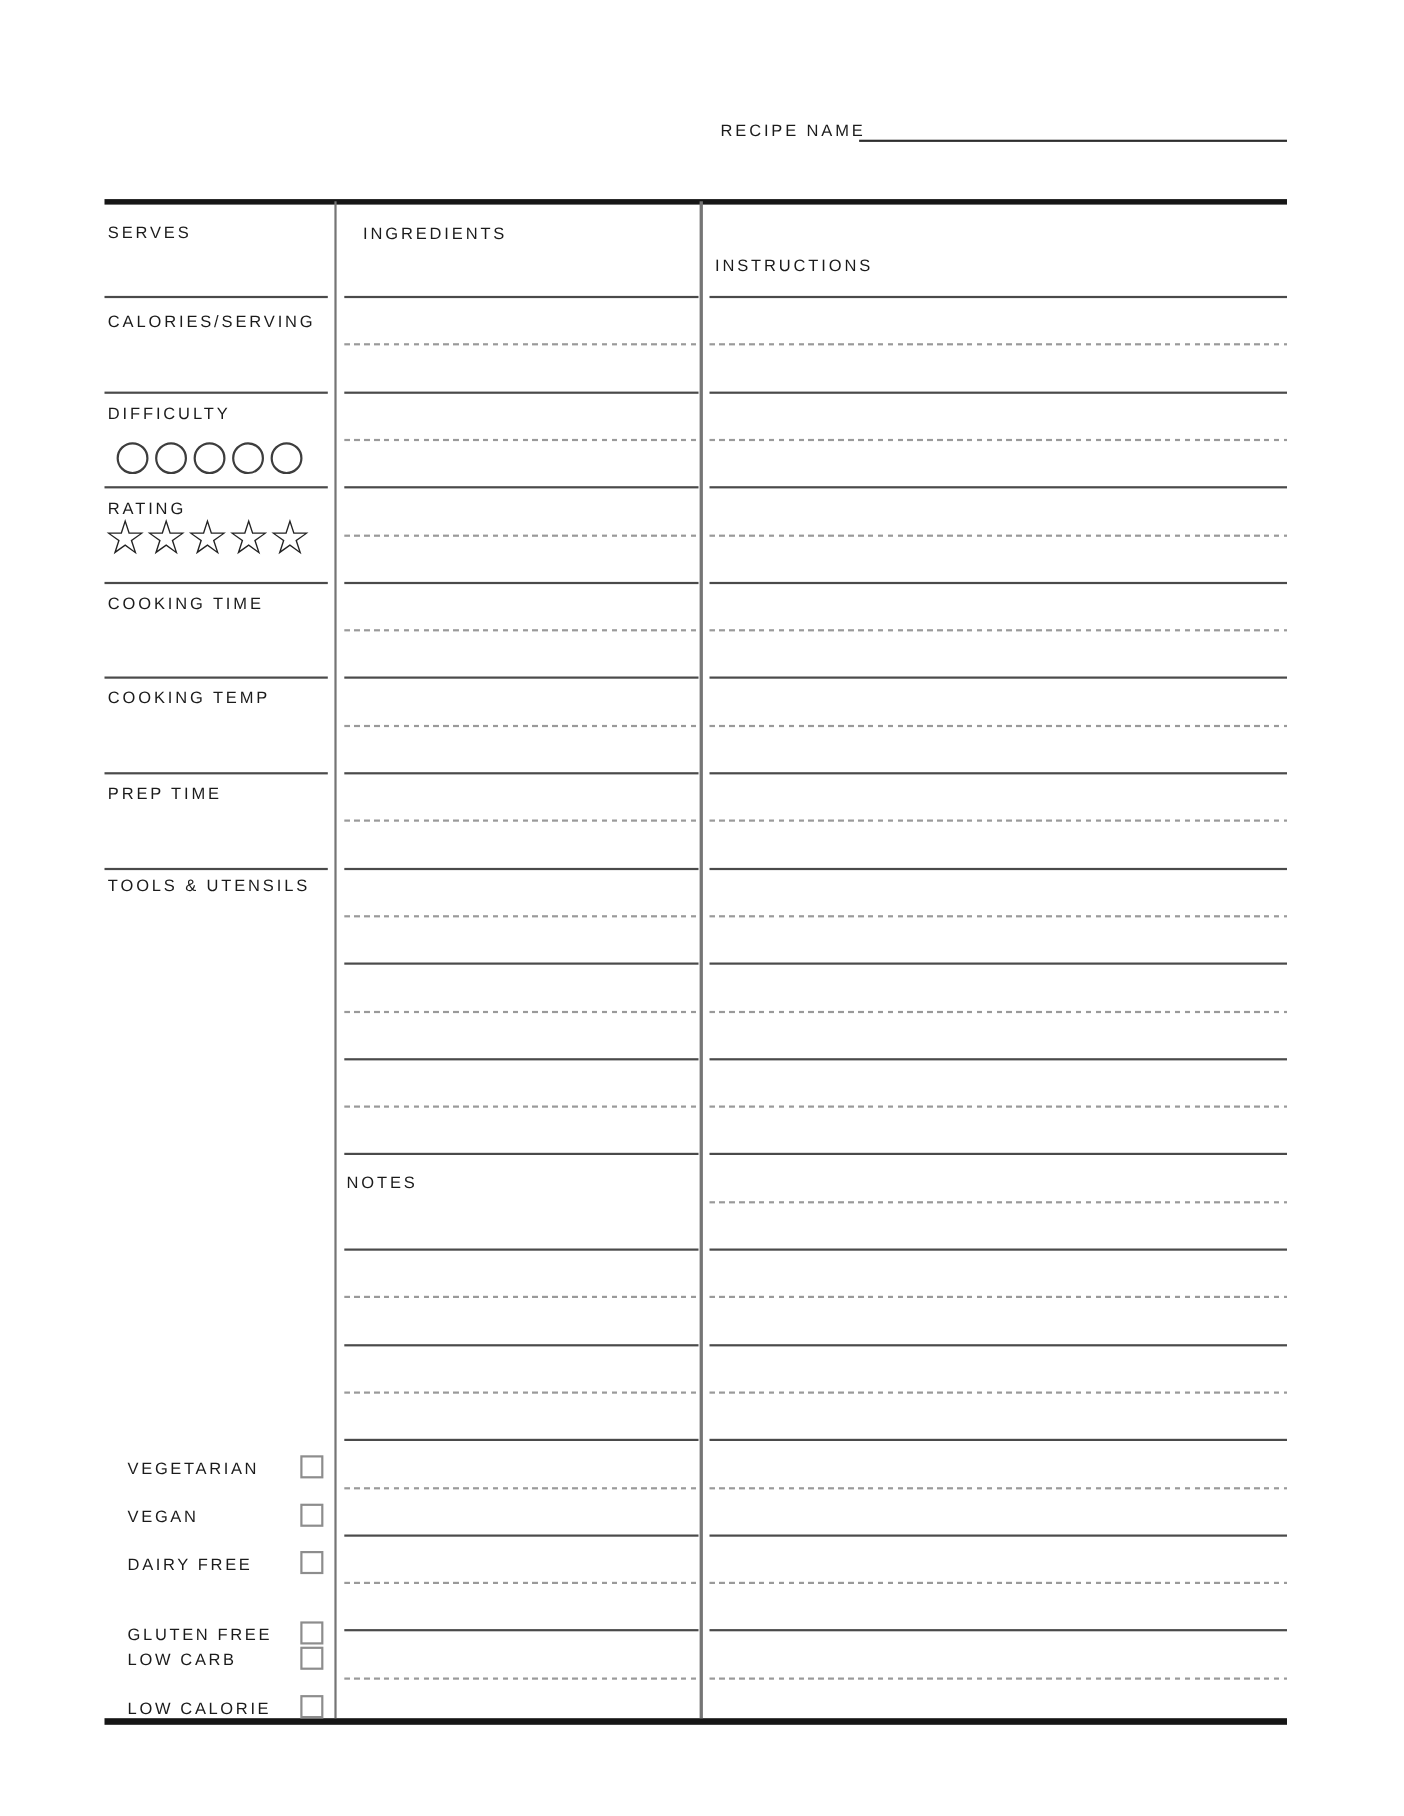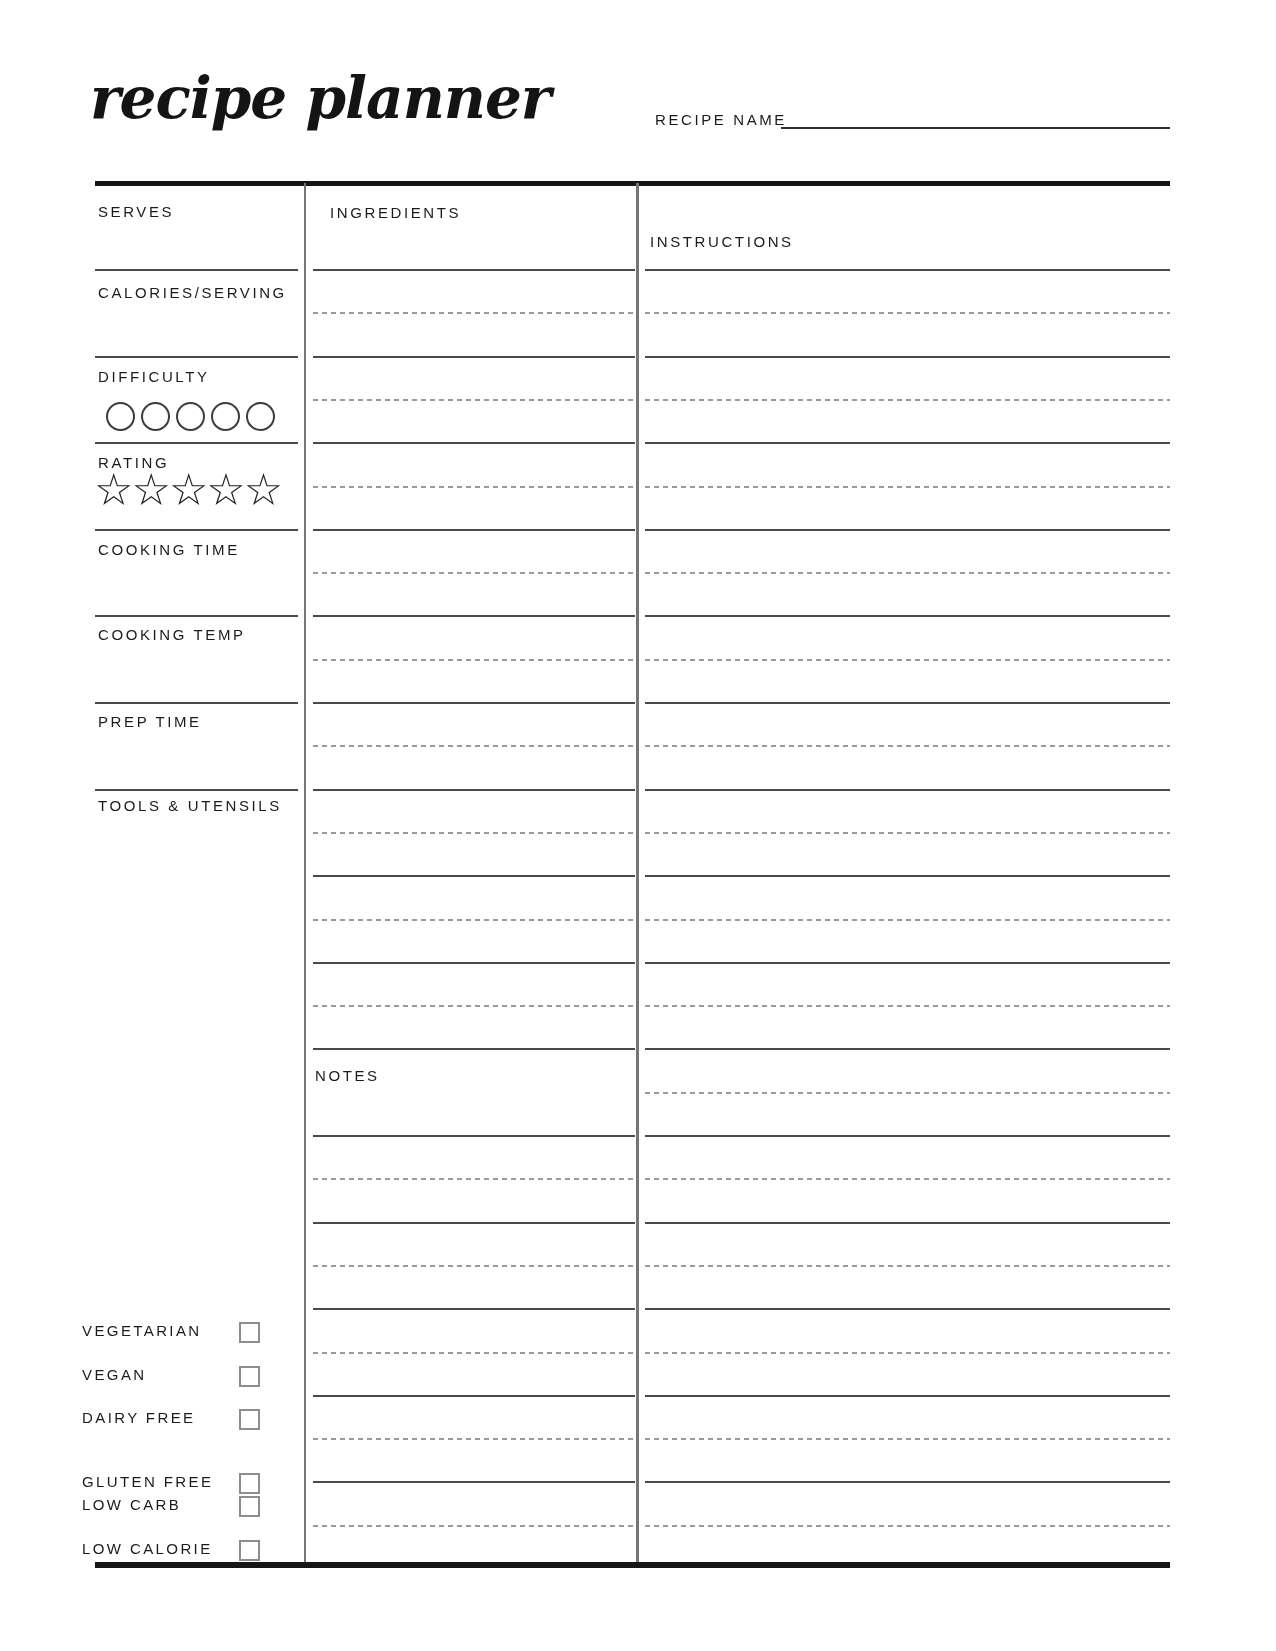--- a/index.html
+++ b/index.html
@@ -27,37 +27,36 @@
   
   #difficulty-row{position:absolute;left:106px;top:402px;display:flex;gap:6px;}
   .circle{width:25px;height:25px;border:2px solid #3d3d3d;border-radius:50%;background:#fff;}
 
   
   #rating-row{position:absolute;left:94px;top:468px;display:flex;}
   .star{font-family:"DejaVu Sans",sans-serif;font-size:44px;line-height:1;
         color:#222222;letter-spacing:-2px;}
 
   
-  .diet-row{position:absolute;left:82px;width:178px;height:22px;
-            display:flex;justify-content:space-between;align-items:flex-start;}
+  .diet-row{position:absolute;left:116px;width:178px;height:22px;
+            display:flex;justify-content:space-between;align-items:flex-end;}
   .diet-label{font-size:15px;letter-spacing:2.4px;color:#1b1b1b;white-space:nowrap;}
   .diet-box{width:21px;height:21px;border:2px solid #8d8d8d;background:#ffffff;box-sizing:border-box;}
 
   
   .rline{position:absolute;height:2px;}
   .rline.solid{background:#4a4a4a;}
   .rline.dashed{background:repeating-linear-gradient(90deg,#9a9a9a 0 5px,transparent 5px 9px);}
   .rline.section{background:#4a4a4a;}
 </style>
 </head>
 <body>
 
 <div class="page">
 
-  <div class="title">recipe planner</div>
   <div class="rn-label">RECIPE NAME</div>
   <div class="rn-line"></div>
 
   <div class="hframe top"></div>
   <div class="hframe bottom"></div>
   <div class="vsep v1"></div>
   <div class="vsep v2"></div>
 
   <div class="lbl" style="top:203px;">SERVES</div>
   <div class="lbl" style="top:284px;">CALORIES/SERVING</div>

